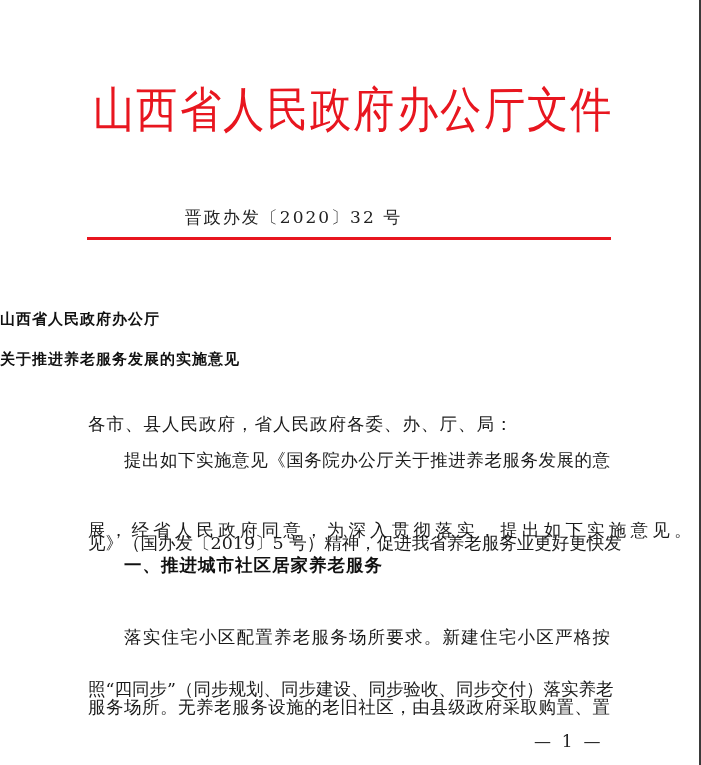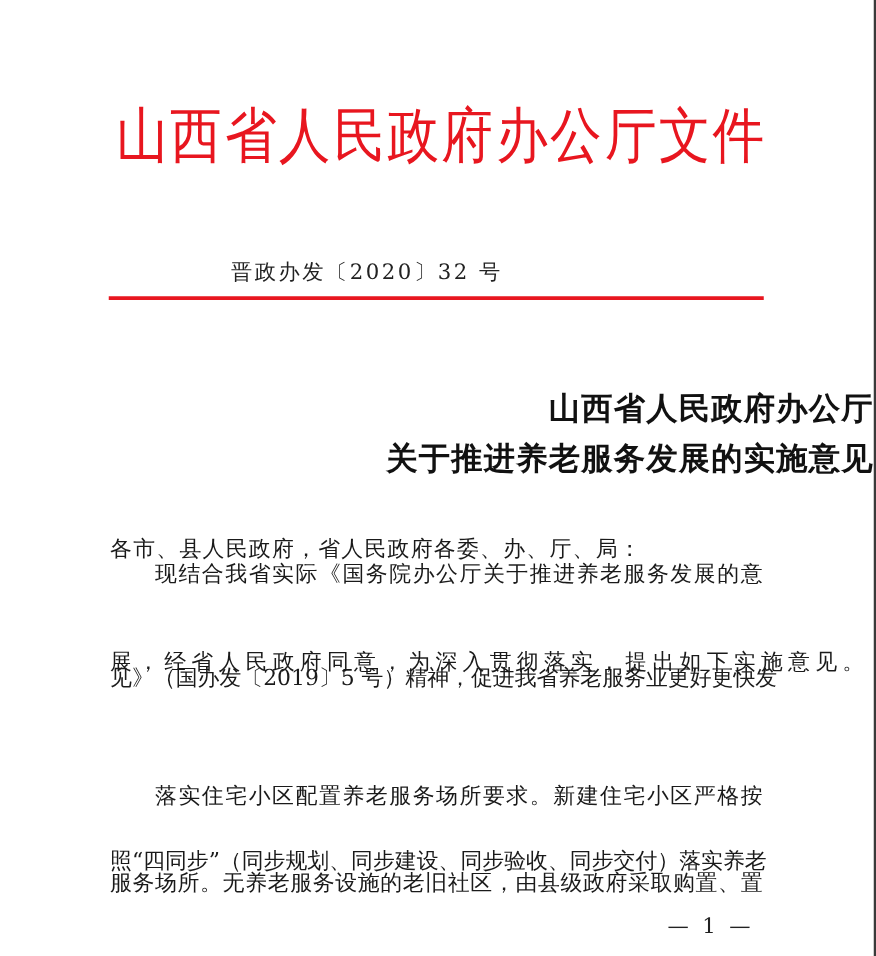--- a/index.html
+++ b/index.html
@@ -58,23 +58,23 @@
     left: 87px;
     top: 237px;
     width: 524px;
     height: 3px;
     background: #e8161f;
   }
   .doc-title {
     position: absolute;
     left: 0;
     width: 699px;
-    text-align: right;
+    text-align: left;
     font-weight: bold;
-    font-size: 25px;
+    font-size: 15px;
     color: #111;
     letter-spacing: 1px;
   }
   .doc-title.t1 { top: 310px; }
   .doc-title.t2 { top: 350px; }
   .body-line {
     position: absolute;
     left: 88px;
     width: 522px;
     font-size: 17.5px;
@@ -121,26 +121,27 @@
     <span>件</span>
   </div>
 
   <div class="doc-number">晋政办发〔2020〕32 号</div>
 
   <div class="red-rule"></div>
 
   <div class="doc-title t1">山西省人民政府办公厅</div>
   <div class="doc-title t2">关于推进养老服务发展的实施意见</div>
 
-  <div class="body-line" style="top:423px; letter-spacing:1px;">各市、县人民政府，省人民政府各委、办、厅、局：</div>
+  <div class="body-line" style="top:407px; letter-spacing:1px;">各市、县人民政府，省人民政府各委、办、厅、局：</div>
 
-  <div class="body-line justify" style="top:443px; left:124px; width:486px;">现结合我省实际《国务院办公厅关于推进养老服务发展的意</div>
+  <div class="body-line justify" style="top:443px; left:124px; width:486px;">提出如下实施意见《国务院办公厅关于推进养老服务发展的意</div>
   <div class="body-line justify" style="top:478px;margin-top:48px;">见》（国办发〔2019〕5 号）精神，促进我省养老服务业更好更快发</div>
   <div class="body-line" style="top:513px; letter-spacing:4.2px;">展，经省人民政府同意，为深入贯彻落实，提出如下实施意见。</div>
 
+  <div class="body-line heading1" style="top:548px; left:124px; font-size:17.5px;">一、推进城市社区居家养老服务</div>
 
 
   <div class="body-line justify" style="top:620px; left:124px; width:486px;">落实住宅小区配置养老服务场所要求。新建住宅小区严格按</div>
   <div class="body-line justify" style="top:672px;">照“四同步”（同步规划、同步建设、同步验收、同步交付）落实养老</div>
   <div class="body-line justify" style="top:690px;">服务场所。无养老服务设施的老旧社区，由县级政府采取购置、置</div>
 
   <div class="page-num">—  1  —</div>
 </div>
 
 </body></html>

